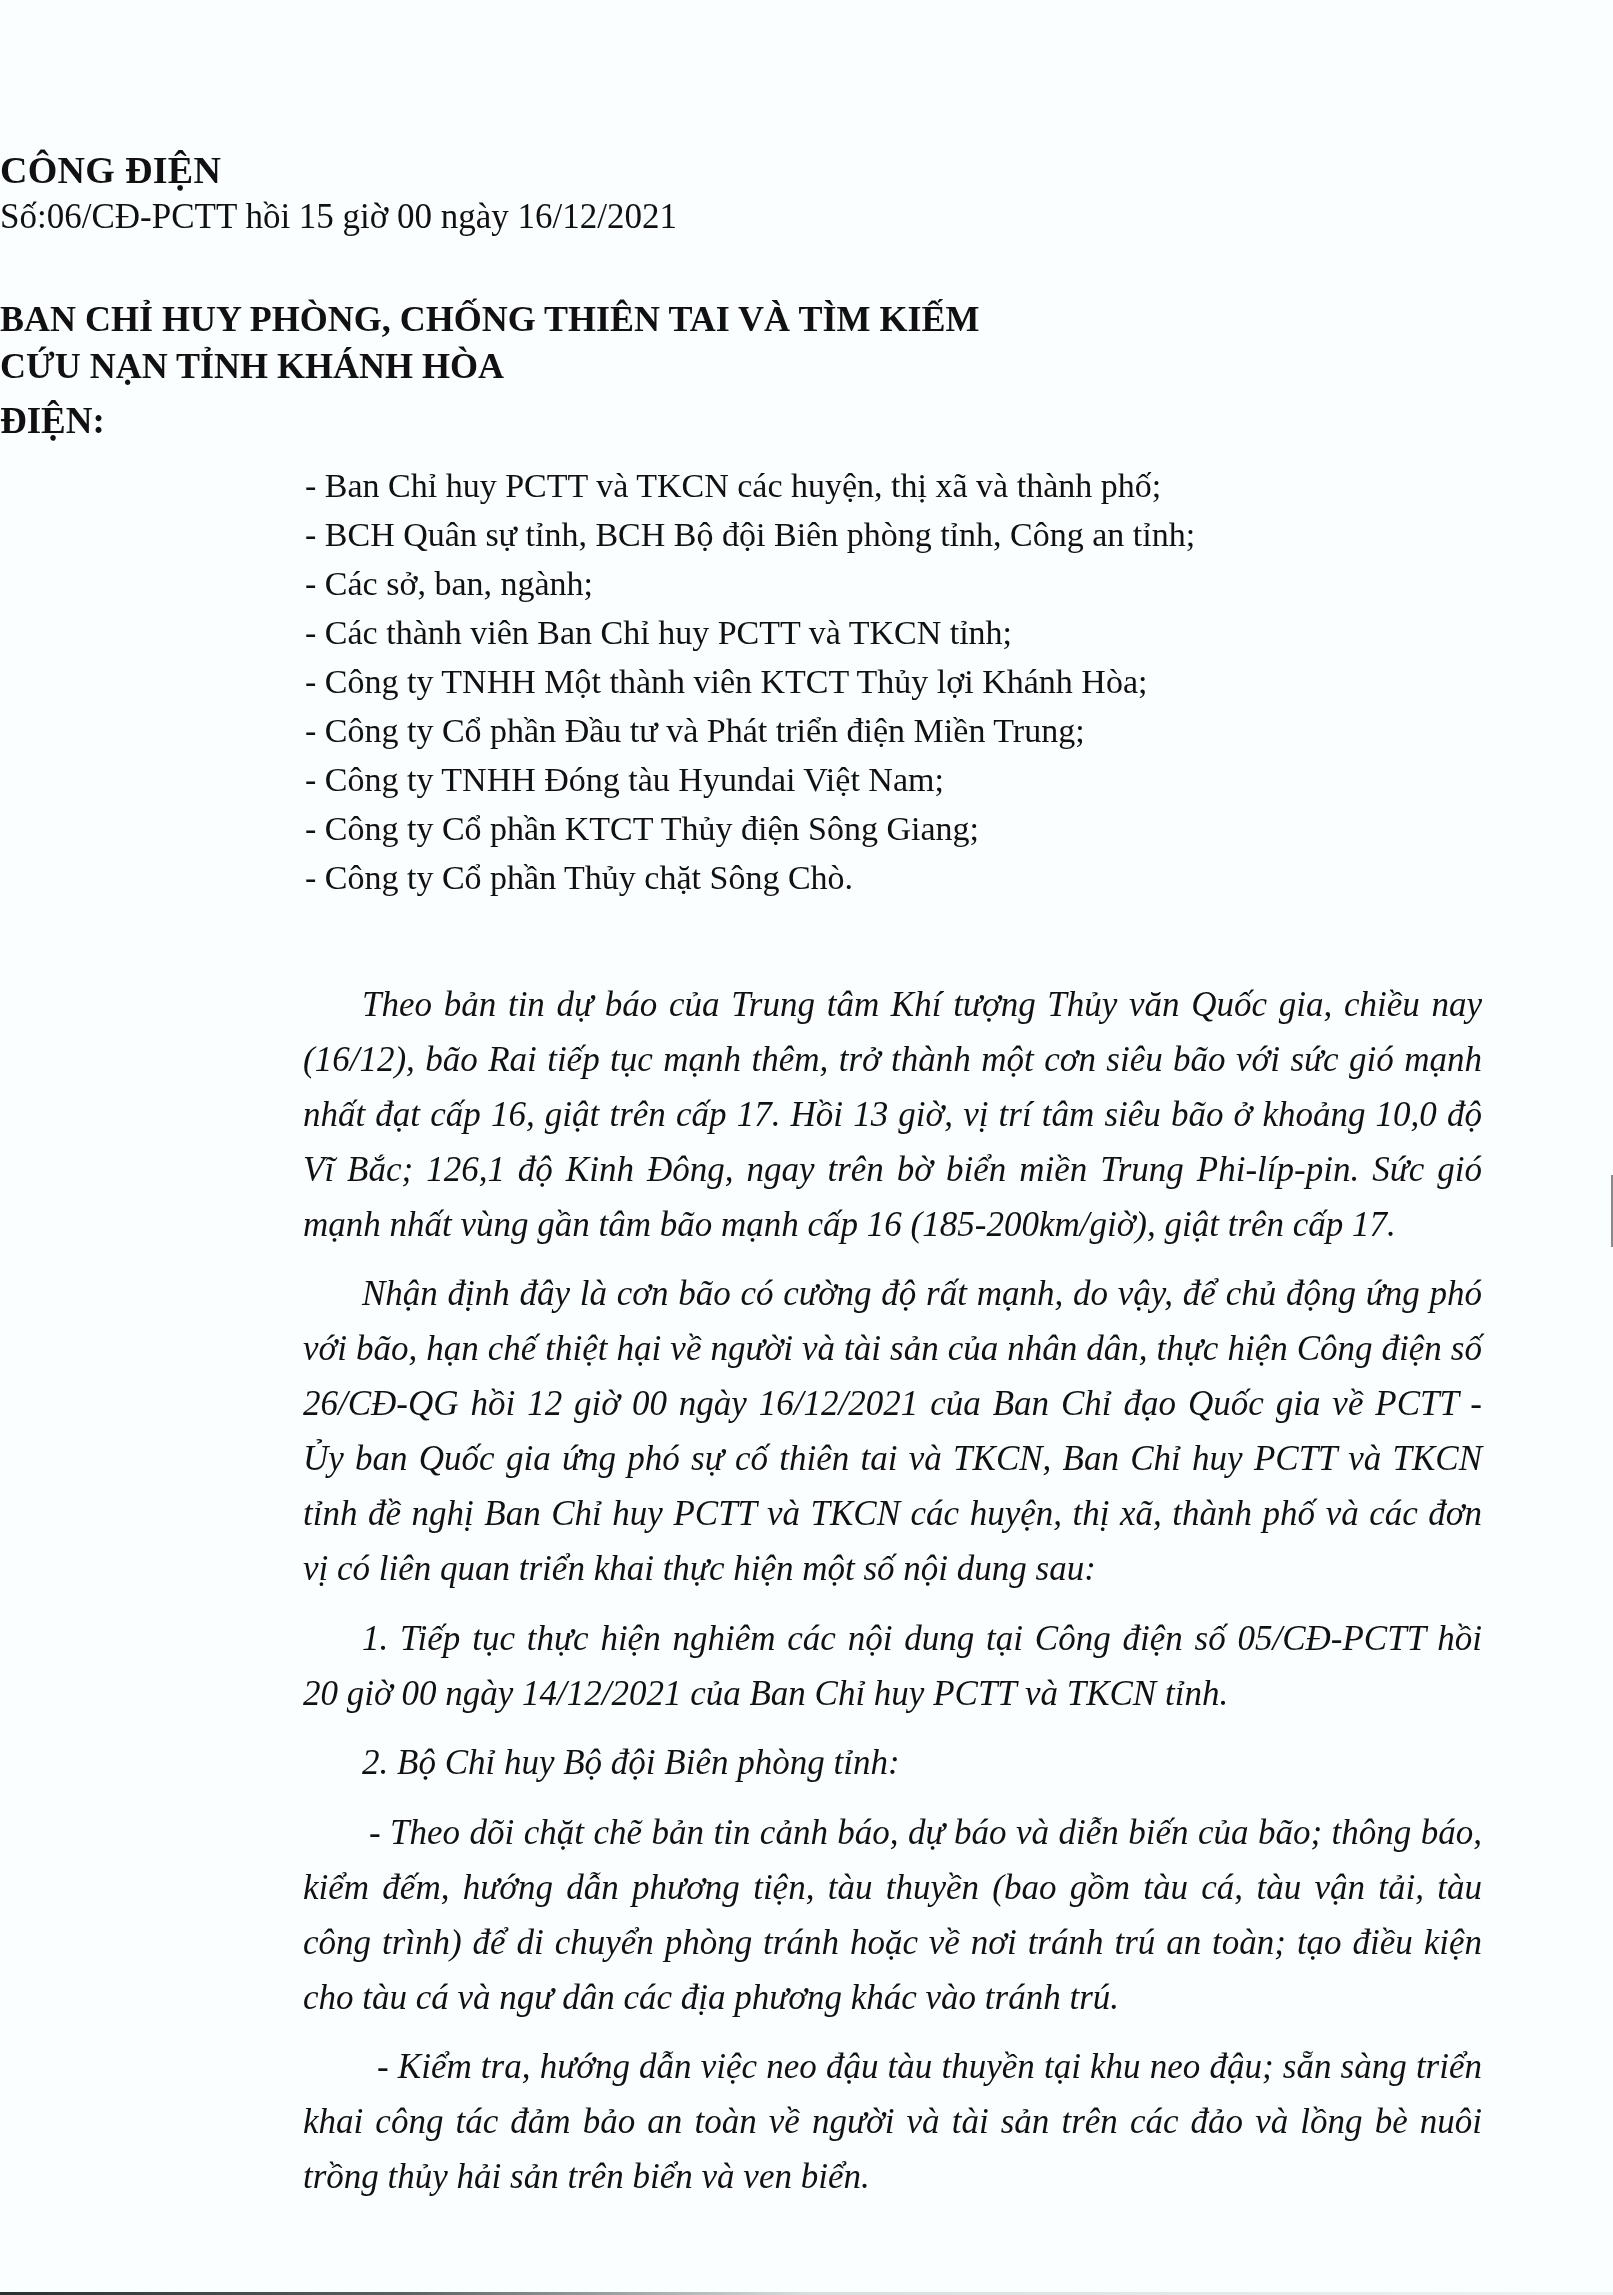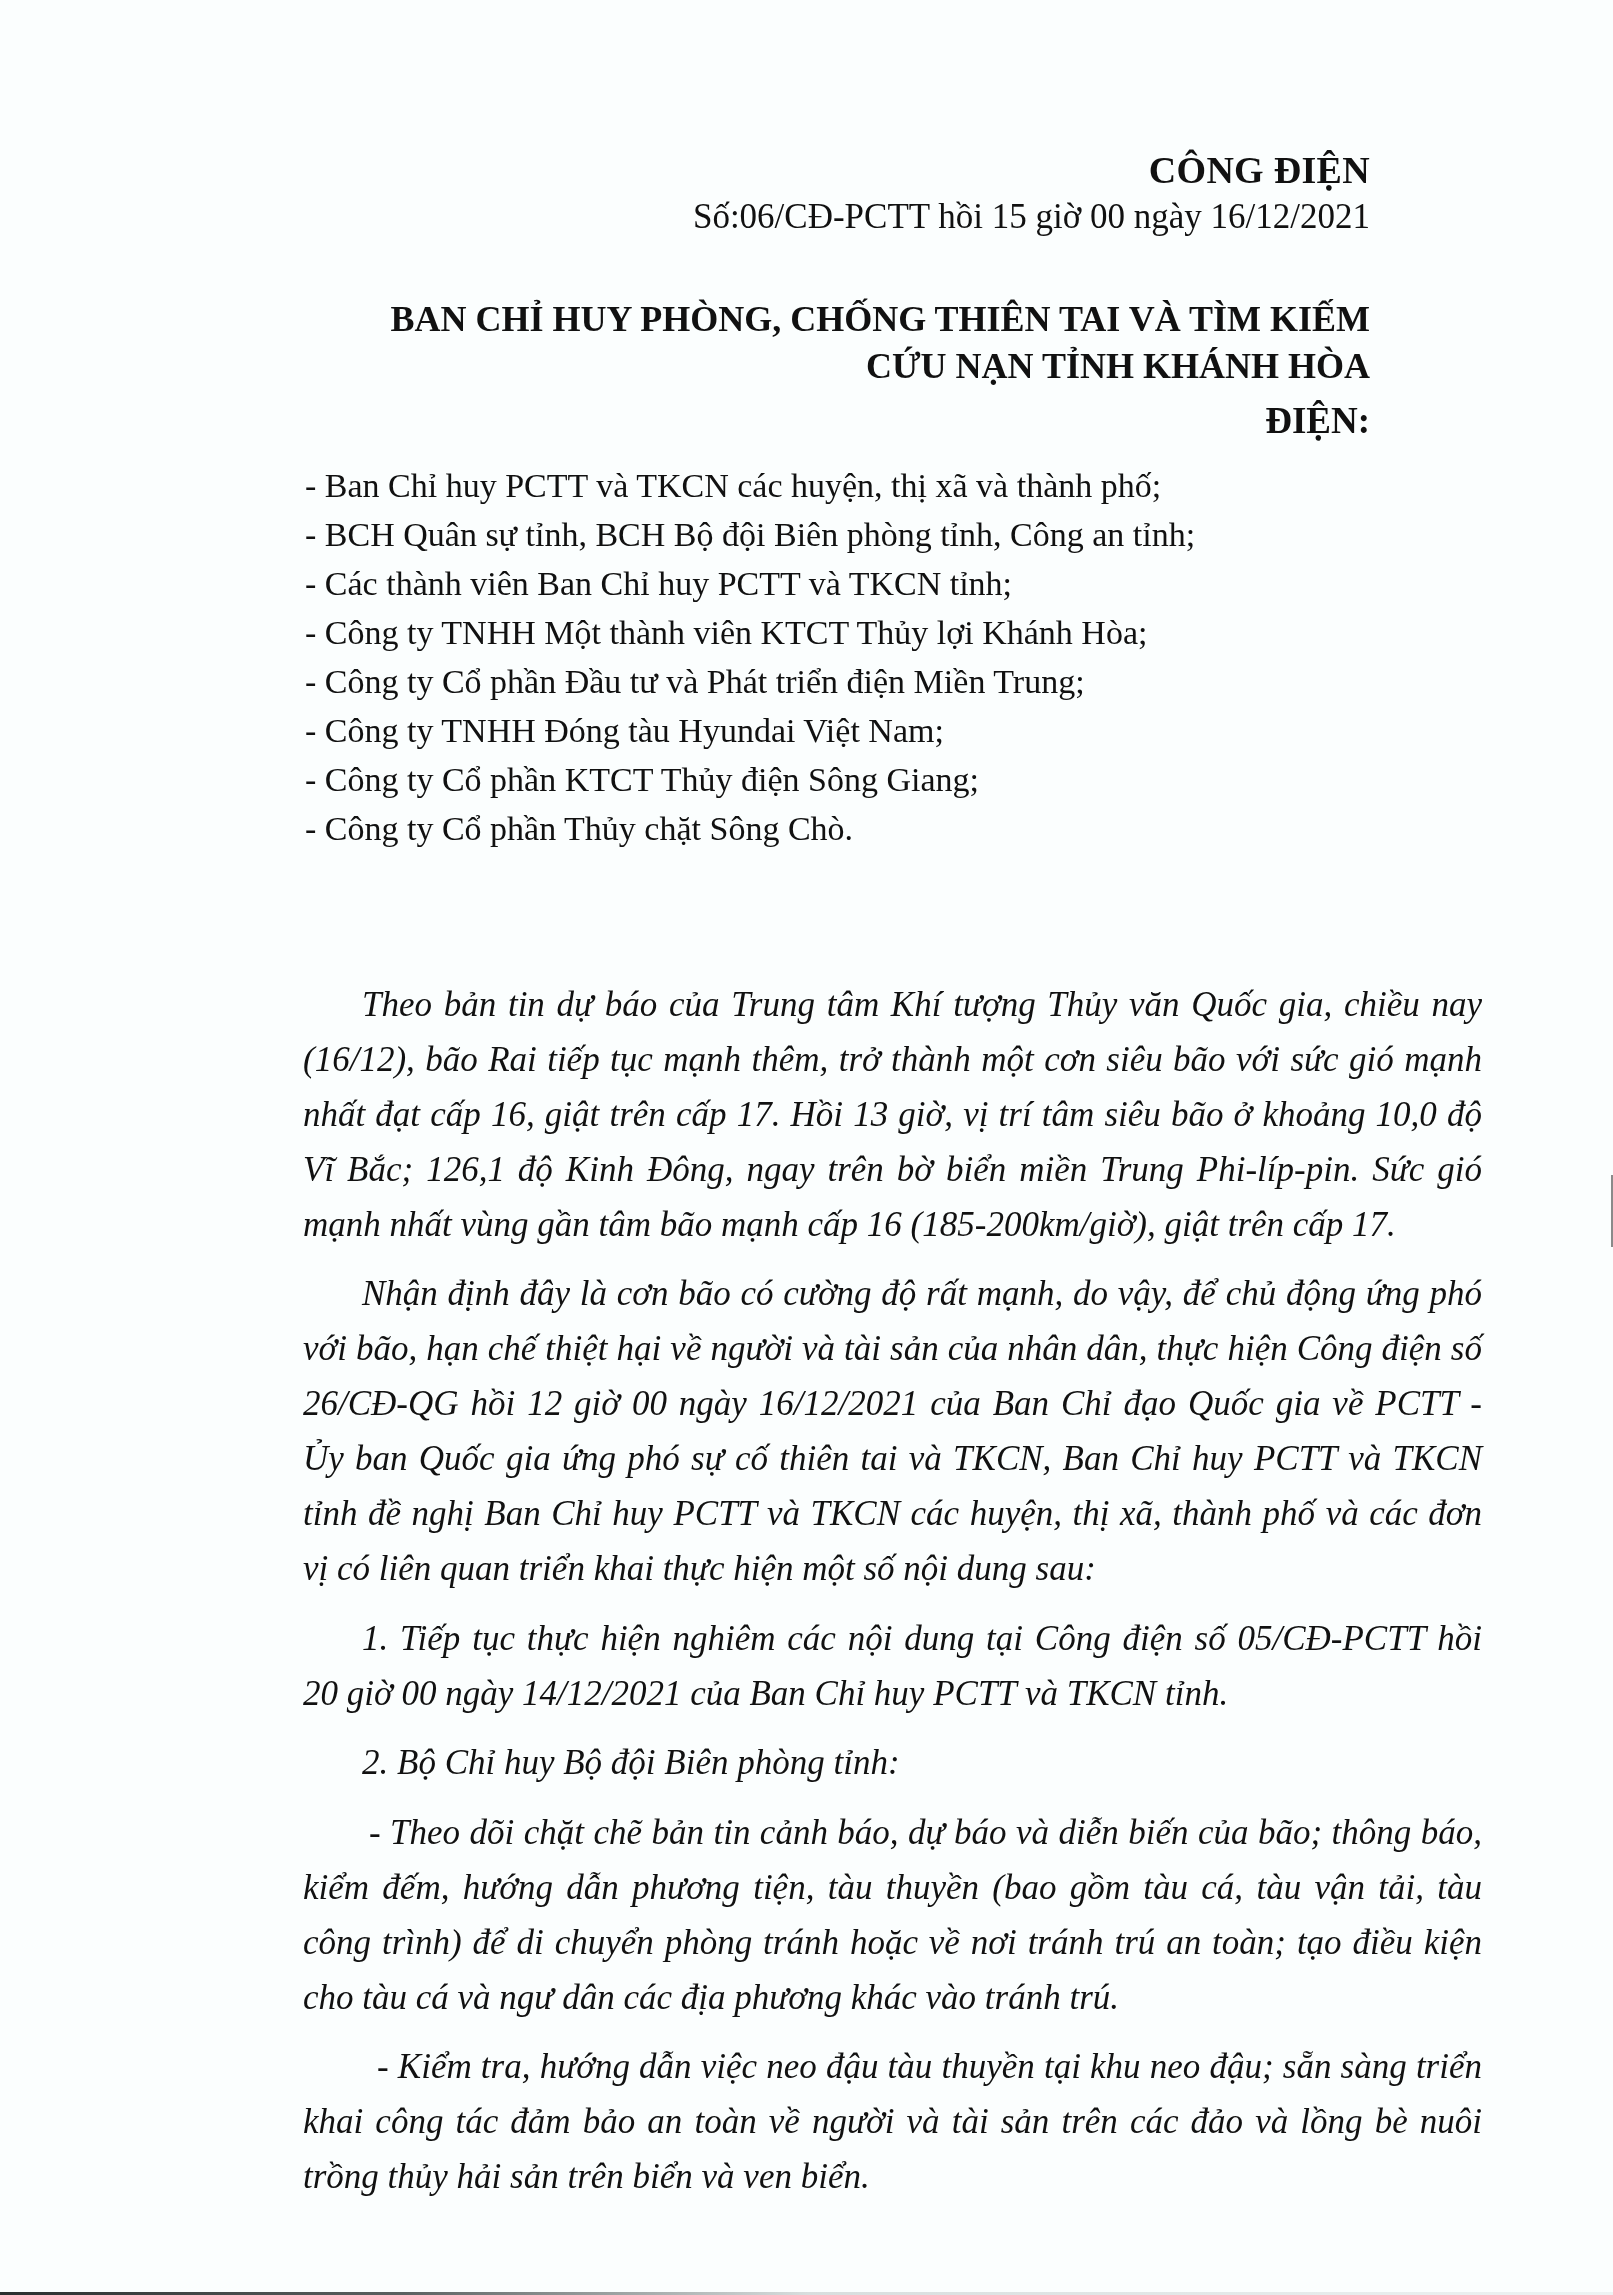--- a/index.html
+++ b/index.html
@@ -19,21 +19,21 @@
       position: absolute;
       left: 0; top: 0;
       width: 1614px;
       height: 2295px;
       background: #fbfefe;
     }
     .header {
       position: absolute;
       left: 0;
       width: 1370px;
-      text-align: right;
+      text-align: left;
     }
     .doc-type {
       top: 148px;
       font-size: 38px;
       font-weight: bold;
       letter-spacing: 0.3px;
     }
     .doc-number {
       top: 197px;
       font-size: 35px;
@@ -114,20 +114,21 @@
   <div class="header issuer">
     <div>BAN CHỈ HUY PHÒNG, CHỐNG THIÊN TAI VÀ TÌM KIẾM</div>
     <div>CỨU NẠN TỈNH KHÁNH HÒA</div>
   </div>
 
   <div class="header to-label">ĐIỆN:</div>
 
   <ul class="recipients">
     <li>- Ban Chỉ huy PCTT và TKCN các huyện, thị xã và thành phố;</li>
     <li>- BCH Quân sự tỉnh, BCH Bộ đội Biên phòng tỉnh, Công an tỉnh;</li>
+    <li>- Các sở, ban, ngành;</li>
     <li>- Các thành viên Ban Chỉ huy PCTT và TKCN tỉnh;</li>
     <li>- Công ty TNHH Một thành viên KTCT Thủy lợi Khánh Hòa;</li>
     <li>- Công ty Cổ phần Đầu tư và Phát triển điện Miền Trung;</li>
     <li>- Công ty TNHH Đóng tàu Hyundai Việt Nam;</li>
     <li>- Công ty Cổ phần KTCT Thủy điện Sông Giang;</li>
     <li>- Công ty Cổ phần Thủy chặt Sông Chò.</li>
   </ul>
 
   <div class="body-text">
     <p>Theo bản tin dự báo của Trung tâm Khí tượng Thủy văn Quốc gia, chiều nay (16/12), bão Rai tiếp tục mạnh thêm, trở thành một cơn siêu bão với sức gió mạnh nhất đạt cấp 16, giật trên cấp 17. Hồi 13 giờ, vị trí tâm siêu bão ở khoảng 10,0 độ Vĩ Bắc; 126,1 độ Kinh Đông, ngay trên bờ biển miền Trung Phi-líp-pin. Sức gió mạnh nhất vùng gần tâm bão mạnh cấp 16 (185-200km/giờ), giật trên cấp 17.</p>

